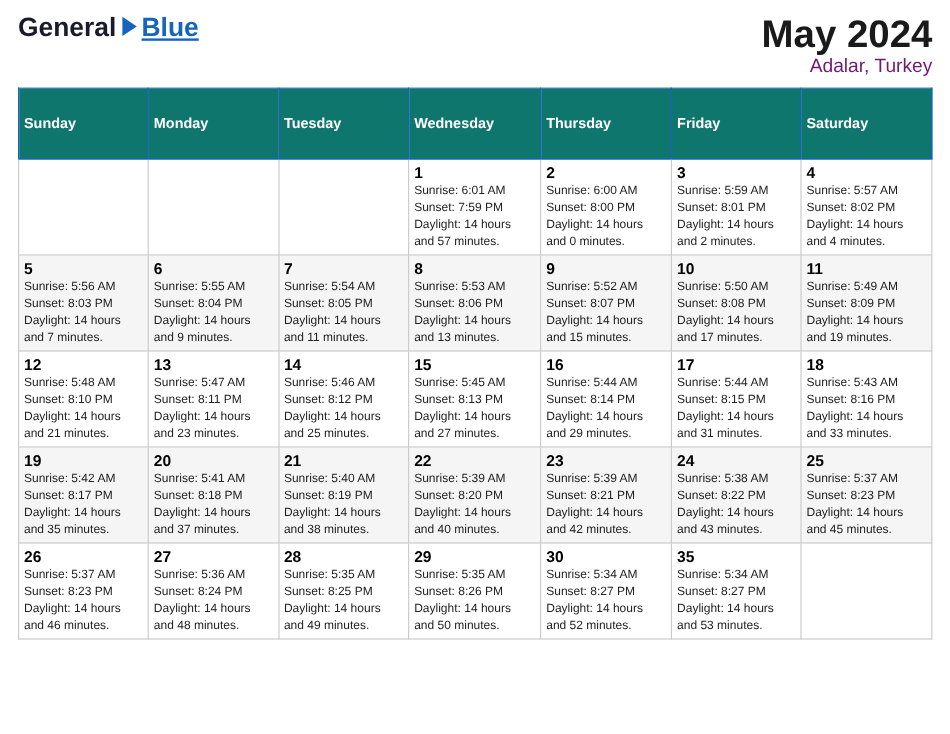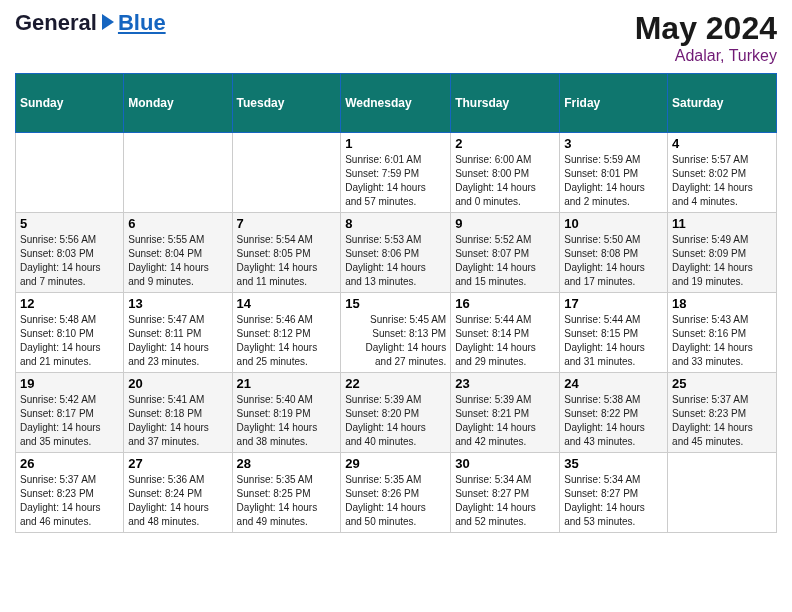--- a/index.html
+++ b/index.html
@@ -217,21 +217,21 @@
         </td>
         <td>
           <span class="day-num">14</span>
           <div class="day-info" style="white-space: pre-line;">Sunrise: 5:46 AM
 Sunset: 8:12 PM
 Daylight: 14 hours
 and 25 minutes.</div>
         </td>
         <td>
           <span class="day-num">15</span>
-          <div class="day-info" style="white-space: pre-line; text-align: right;">Sunrise: 5:45 AM
+          <div class="day-info" style="white-space: pre-line;">Sunrise: 5:45 AM
 Sunset: 8:13 PM
 Daylight: 14 hours
 and 27 minutes.</div>
         </td>
         <td>
           <span class="day-num">16</span>
           <div class="day-info" style="white-space: pre-line;">Sunrise: 5:44 AM
 Sunset: 8:14 PM
 Daylight: 14 hours
 and 29 minutes.</div>

